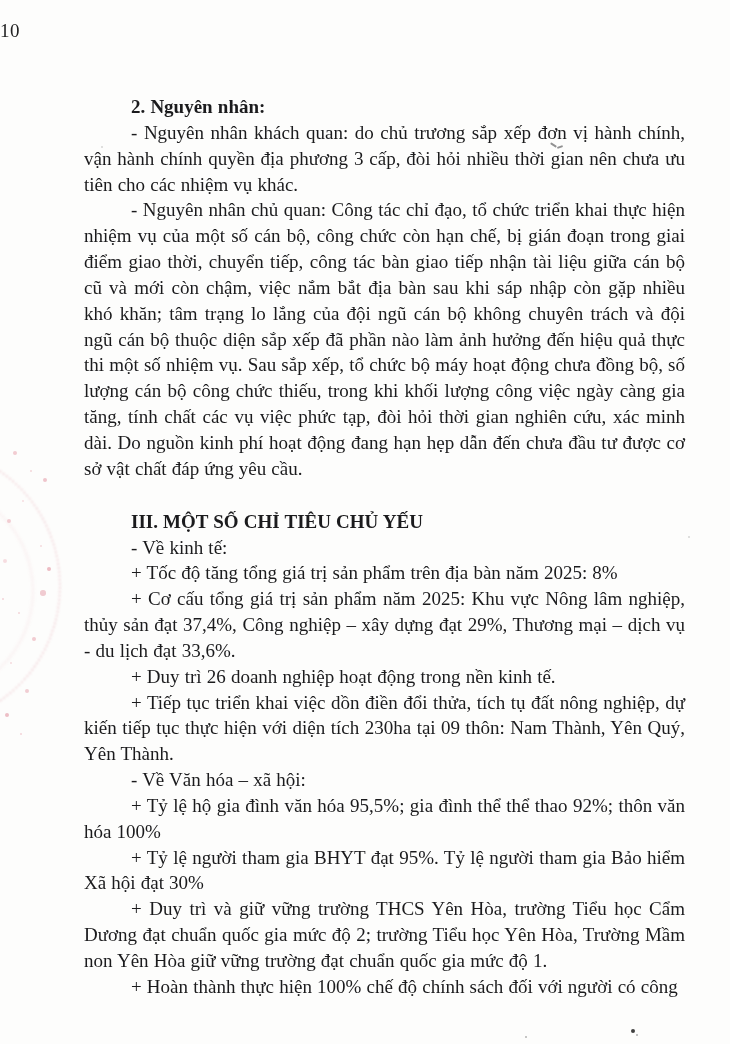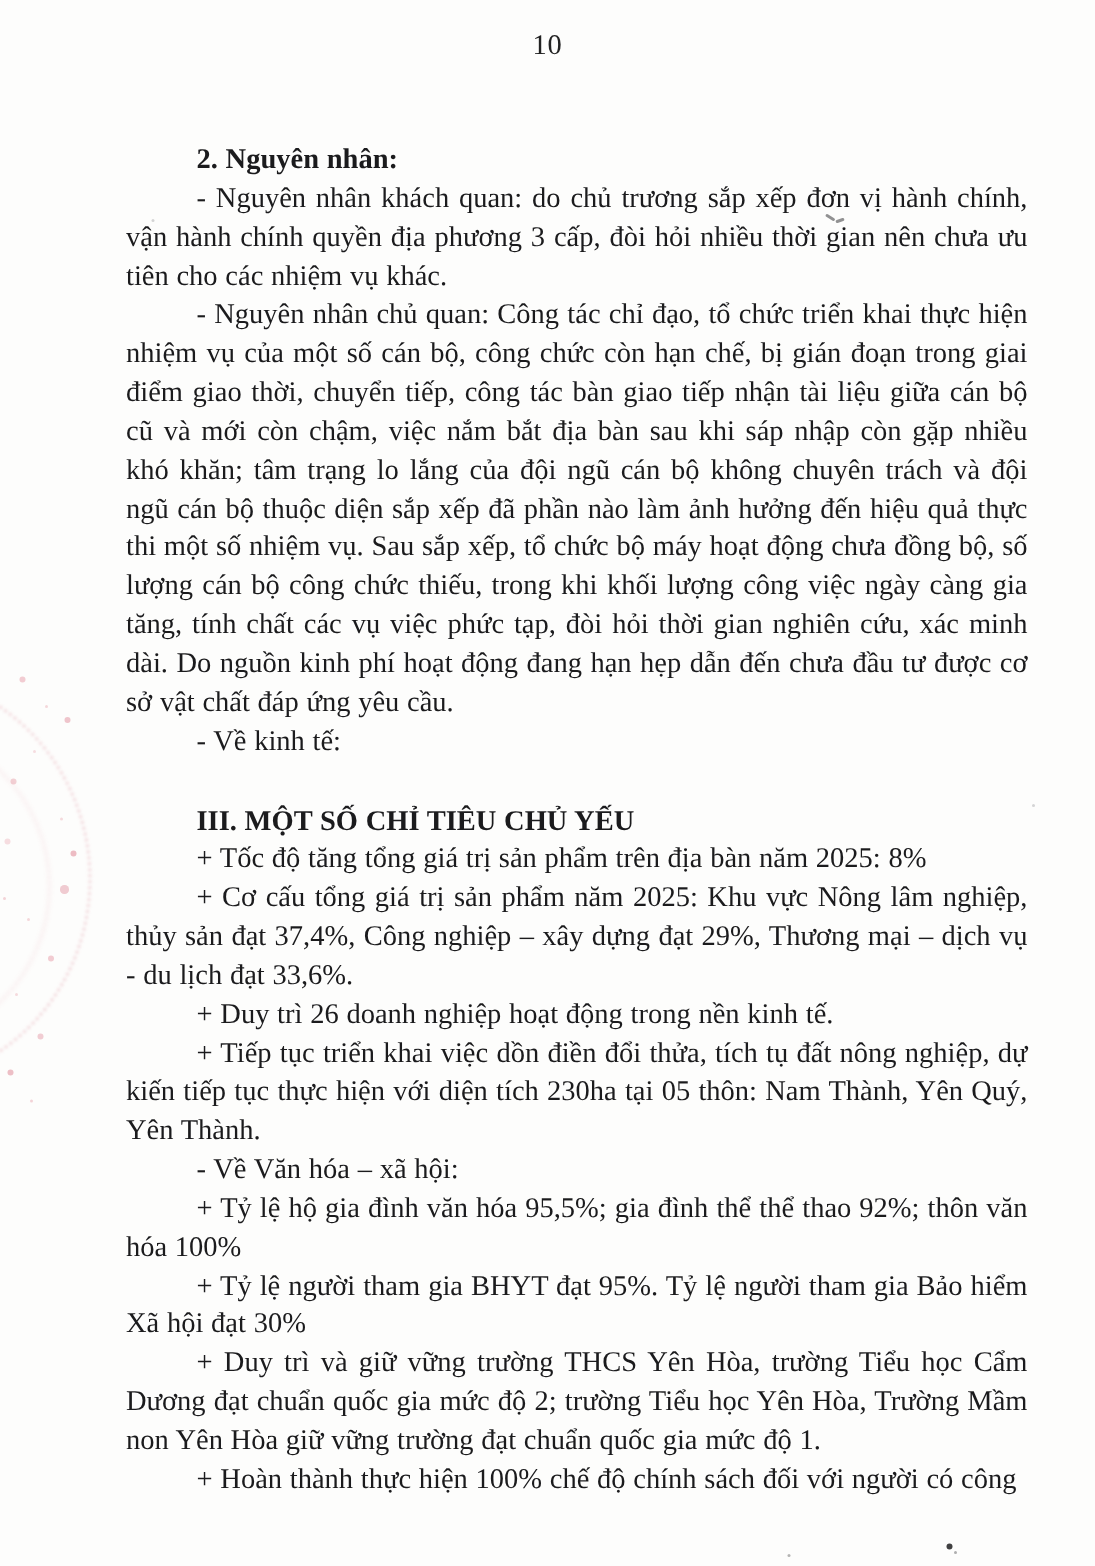--- a/index.html
+++ b/index.html
@@ -13,21 +13,20 @@
     width: 730px;
     height: 1044px;
     background: #fdfdfc;
     overflow: hidden;
     font-family: "Liberation Serif", "DejaVu Serif", serif;
     color: #1b1b1d;
     -webkit-font-smoothing: antialiased;
   }
   .page-number {
     padding-top: 20px;
-    text-align: center;
     font-size: 19px;
     letter-spacing: 0.5px;
     color: #222;
   }
   .doc-body {
     padding: 25px 45px 0 84px;
     font-size: 19px;
     line-height: 25.85px;
     text-align: justify;
     word-spacing: 0.4px;
@@ -132,26 +131,26 @@
 <body>
 
 <div class="page">
 
   <div class="page-number">10</div>
 
   <div class="doc-body">
     <p class="para bold">2. Nguyên nhân:</p>
     <p class="para">- Nguyên nhân khách quan: do chủ trương sắp xếp đơn vị hành chính, vận hành chính quyền địa phương 3 cấp, đòi hỏi nhiều thời gian nên chưa ưu tiên cho các nhiệm vụ khác.</p>
     <p class="para">- Nguyên nhân chủ quan: Công tác chỉ đạo, tổ chức triển khai thực hiện nhiệm vụ của một số cán bộ, công chức còn hạn chế, bị gián đoạn trong giai điểm giao thời, chuyển tiếp, công tác bàn giao tiếp nhận tài liệu giữa cán bộ cũ và mới còn chậm, việc nắm bắt địa bàn sau khi sáp nhập còn gặp nhiều khó khăn; tâm trạng lo lắng của đội ngũ cán bộ không chuyên trách và đội ngũ cán bộ thuộc diện sắp xếp đã phần nào làm ảnh hưởng đến hiệu quả thực thi một số nhiệm vụ. Sau sắp xếp, tổ chức bộ máy hoạt động chưa đồng bộ, số lượng cán bộ công chức thiếu, trong khi khối lượng công việc ngày càng gia tăng, tính chất các vụ việc phức tạp, đòi hỏi thời gian nghiên cứu, xác minh dài. Do nguồn kinh phí hoạt động đang hạn hẹp dẫn đến chưa đầu tư được cơ sở vật chất đáp ứng yêu cầu.</p>
+    <p class="para bold">III. MỘT SỐ CHỈ TIÊU CHỦ YẾU</p>
     <p class="para">- Về kinh tế:</p>
-    <p class="para bold">III. MỘT SỐ CHỈ TIÊU CHỦ YẾU</p>
     <p class="para">+ Tốc độ tăng tổng giá trị sản phẩm trên địa bàn năm 2025: 8%</p>
     <p class="para">+ Cơ cấu tổng giá trị sản phẩm năm 2025: Khu vực Nông lâm nghiệp, thủy sản đạt 37,4%, Công nghiệp – xây dựng đạt 29%, Thương mại – dịch vụ - du lịch đạt 33,6%.</p>
     <p class="para">+ Duy trì 26 doanh nghiệp hoạt động trong nền kinh tế.</p>
-    <p class="para">+ Tiếp tục triển khai việc dồn điền đổi thửa, tích tụ đất nông nghiệp, dự kiến tiếp tục thực hiện với diện tích 230ha tại 05 thôn: Nam Thành, Yên Quý, Yên Thành.</p>
+    <p class="para">+ Tiếp tục triển khai việc dồn điền đổi thửa, tích tụ đất nông nghiệp, dự kiến tiếp tục thực hiện với diện tích 230ha tại 09 thôn: Nam Thành, Yên Quý, Yên Thành.</p>
     <p class="para">- Về Văn hóa – xã hội:</p>
     <p class="para">+ Tỷ lệ hộ gia đình văn hóa 95,5%; gia đình thể thể thao 92%; thôn văn hóa 100%</p>
     <p class="para">+ Tỷ lệ người tham gia BHYT đạt 95%. Tỷ lệ người tham gia Bảo hiểm Xã hội đạt 30%</p>
     <p class="para">+ Duy trì và giữ vững trường THCS Yên Hòa, trường Tiểu học Cẩm Dương đạt chuẩn quốc gia mức độ 2; trường Tiểu học Yên Hòa, Trường Mầm non Yên Hòa giữ vững trường đạt chuẩn quốc gia mức độ 1.</p>
     <p class="para">+ Hoàn thành thực hiện 100% chế độ chính sách đối với người có công</p>
   </div>
 
   <div class="stamp-bleed stamp-arc-outer"></div>
   <div class="stamp-bleed stamp-arc-inner"></div>
   <div class="stamp-bleed stamp-specks"></div>

